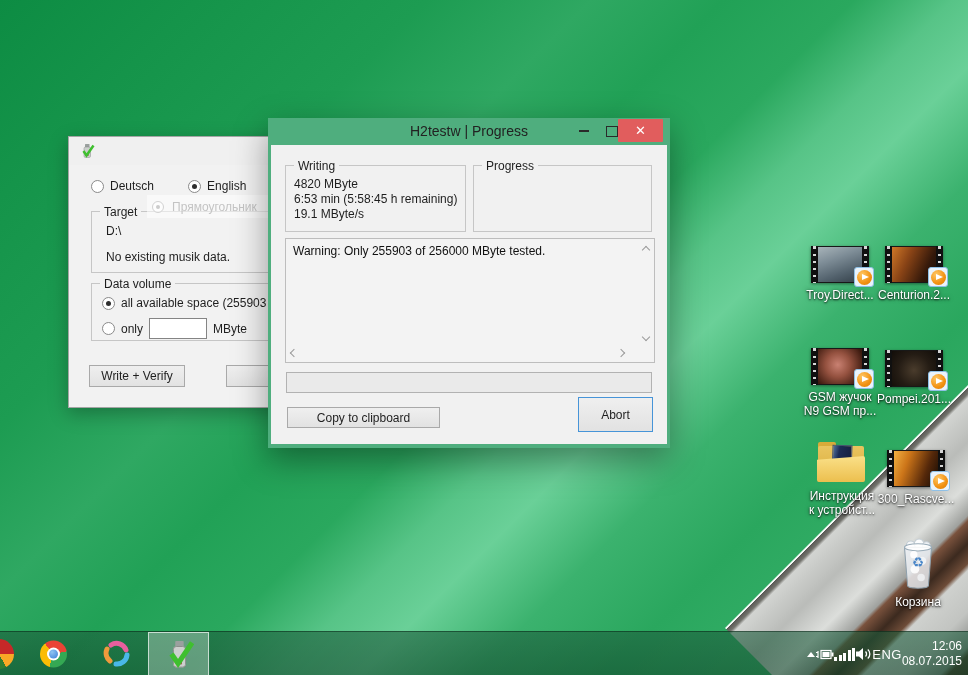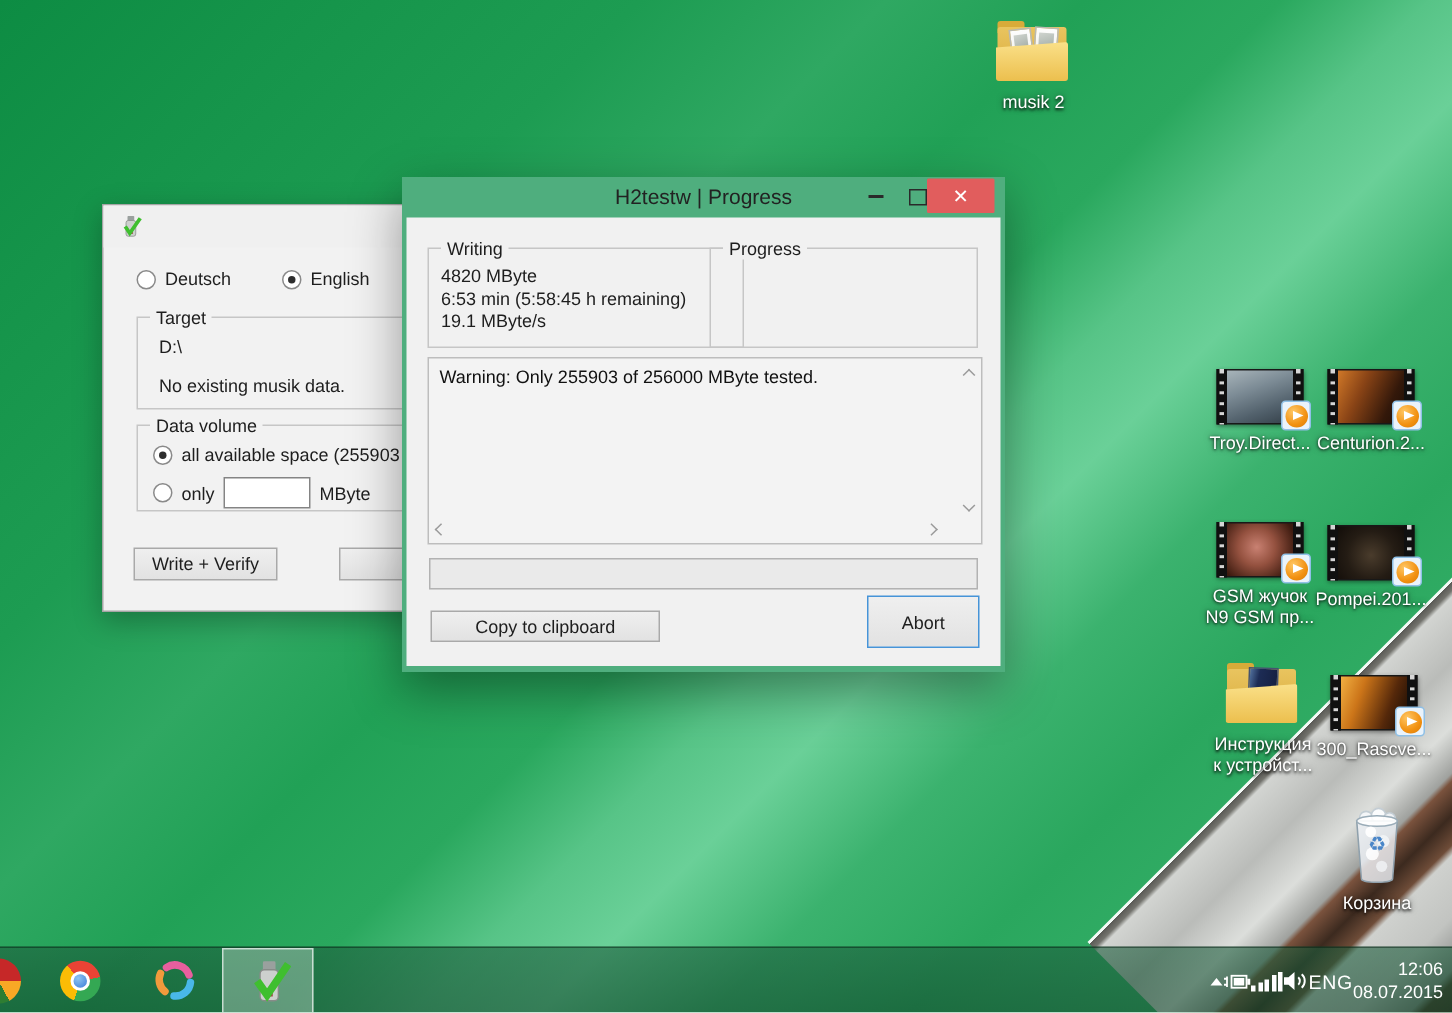--- a/index.html
+++ b/index.html
@@ -110,21 +110,21 @@
   #progress-titlebar { position:absolute; left:0; top:0; right:0; height:27px; }
   #progress-title { position:absolute; left:0; right:0; top:5px; text-align:center; font-size:14px; color:#222; }
   .ctrl-min { position:absolute; left:302px; top:2px; width:28px; height:22px; display:flex; align-items:center; justify-content:center; }
   .ctrl-min::after { content:""; width:10px; height:0; border-top:2px solid #2a2a2a; }
   .ctrl-max { position:absolute; left:330px; top:2px; width:28px; height:22px; display:flex; align-items:center; justify-content:center; }
   .ctrl-max::after { content:""; width:10px; height:9px; border:1.5px solid #2a2a2a; }
   .ctrl-close { position:absolute; left:350px; top:1px; width:45px; height:23px; background:#e15d5d;
     color:#fff; font-size:13px; display:flex; align-items:center; justify-content:center; border-radius:1px; }
   #progress-content { position:absolute; left:3px; right:3px; top:27px; bottom:4px; background:#f1f1f1; }
   
-  #writing-group { left:17px; top:47px; width:211px; height:67px; }
+  #writing-group { left:17px; top:47px; width:181px; height:67px; }
   #verifying-group { left:205px; top:47px; width:179px; height:67px; }
   .legend-progress { background:#f1f1f1; }
   .writing-lines { position:absolute; left:8px; top:11px; line-height:15px; font-size:12px; }
   #log-box { position:absolute; left:17px; top:120px; width:370px; height:125px;
     background:#f3f3f3; border:1px solid #bdbdbd; }
   #log-text { position:absolute; left:7px; top:5px; font-size:12px; color:#111; }
   .sb-up { position:absolute; right:5px; top:8px; }
   .sb-down { position:absolute; right:5px; bottom:22px; }
   .sb-left { position:absolute; left:5px; bottom:6px; }
   .sb-right { position:absolute; right:30px; bottom:6px; }
@@ -157,34 +157,20 @@
   #tray-lang { font-size:13px; letter-spacing:.5px; }
   #tray-clock { text-align:right; font-size:12px; line-height:15px; }
 </style>
 </head>
 <body>
 
 <div id="screen">
 
   <div class="metal-band"></div>
 
-  <div class="desktop-icon" style="left:650px; top:12px;">
-    <div class="folder">
-      <div class="folder-tab"></div>
-      <div class="folder-back"></div>
-      <div class="folder-paper paper1">
-          <div class="paper-img"></div>
-        </div>
-      <div class="folder-paper paper2">
-          <div class="paper-img"></div>
-        </div>
-      <div class="folder-front"></div>
-    </div>
-    <div class="icon-label">musik 2</div>
-  </div>
 
   <div class="desktop-icon" style="left:801px; top:246px;">
     <div class="video-thumb">
       <div class="thumb-area thumb-troy"></div>
       <div class="film-edge left"></div>
       <div class="film-edge right"></div>
       <div class="play-badge">
           <div class="play-circle"></div>
         </div>
     </div>
@@ -303,20 +289,24 @@
         <span>all available space (255903 MByte)</span>
       </div>
       <div class="dv-row" id="dv-only">
         <span class="radio"></span>
         <span>only</span>
         <input id="only-input" type="text" value="" style="">
         <span>MByte</span>
       </div>
     </div>
 
+    <div class="ghost-overlay">
+      <span class="ghost-bullet"></span>
+      <span class="ghost-text">Прямоугольник</span>
+    </div>
 
     <button class="win-btn" id="write-verify-btn">Write + Verify</button>
     <button class="win-btn" id="second-btn"></button>
   </div>
 
   <div id="progress-window">
     <div id="progress-titlebar">
       <div id="progress-title">H2testw | Progress</div>
       <div class="ctrl-min"></div>
       <div class="ctrl-max"></div>

